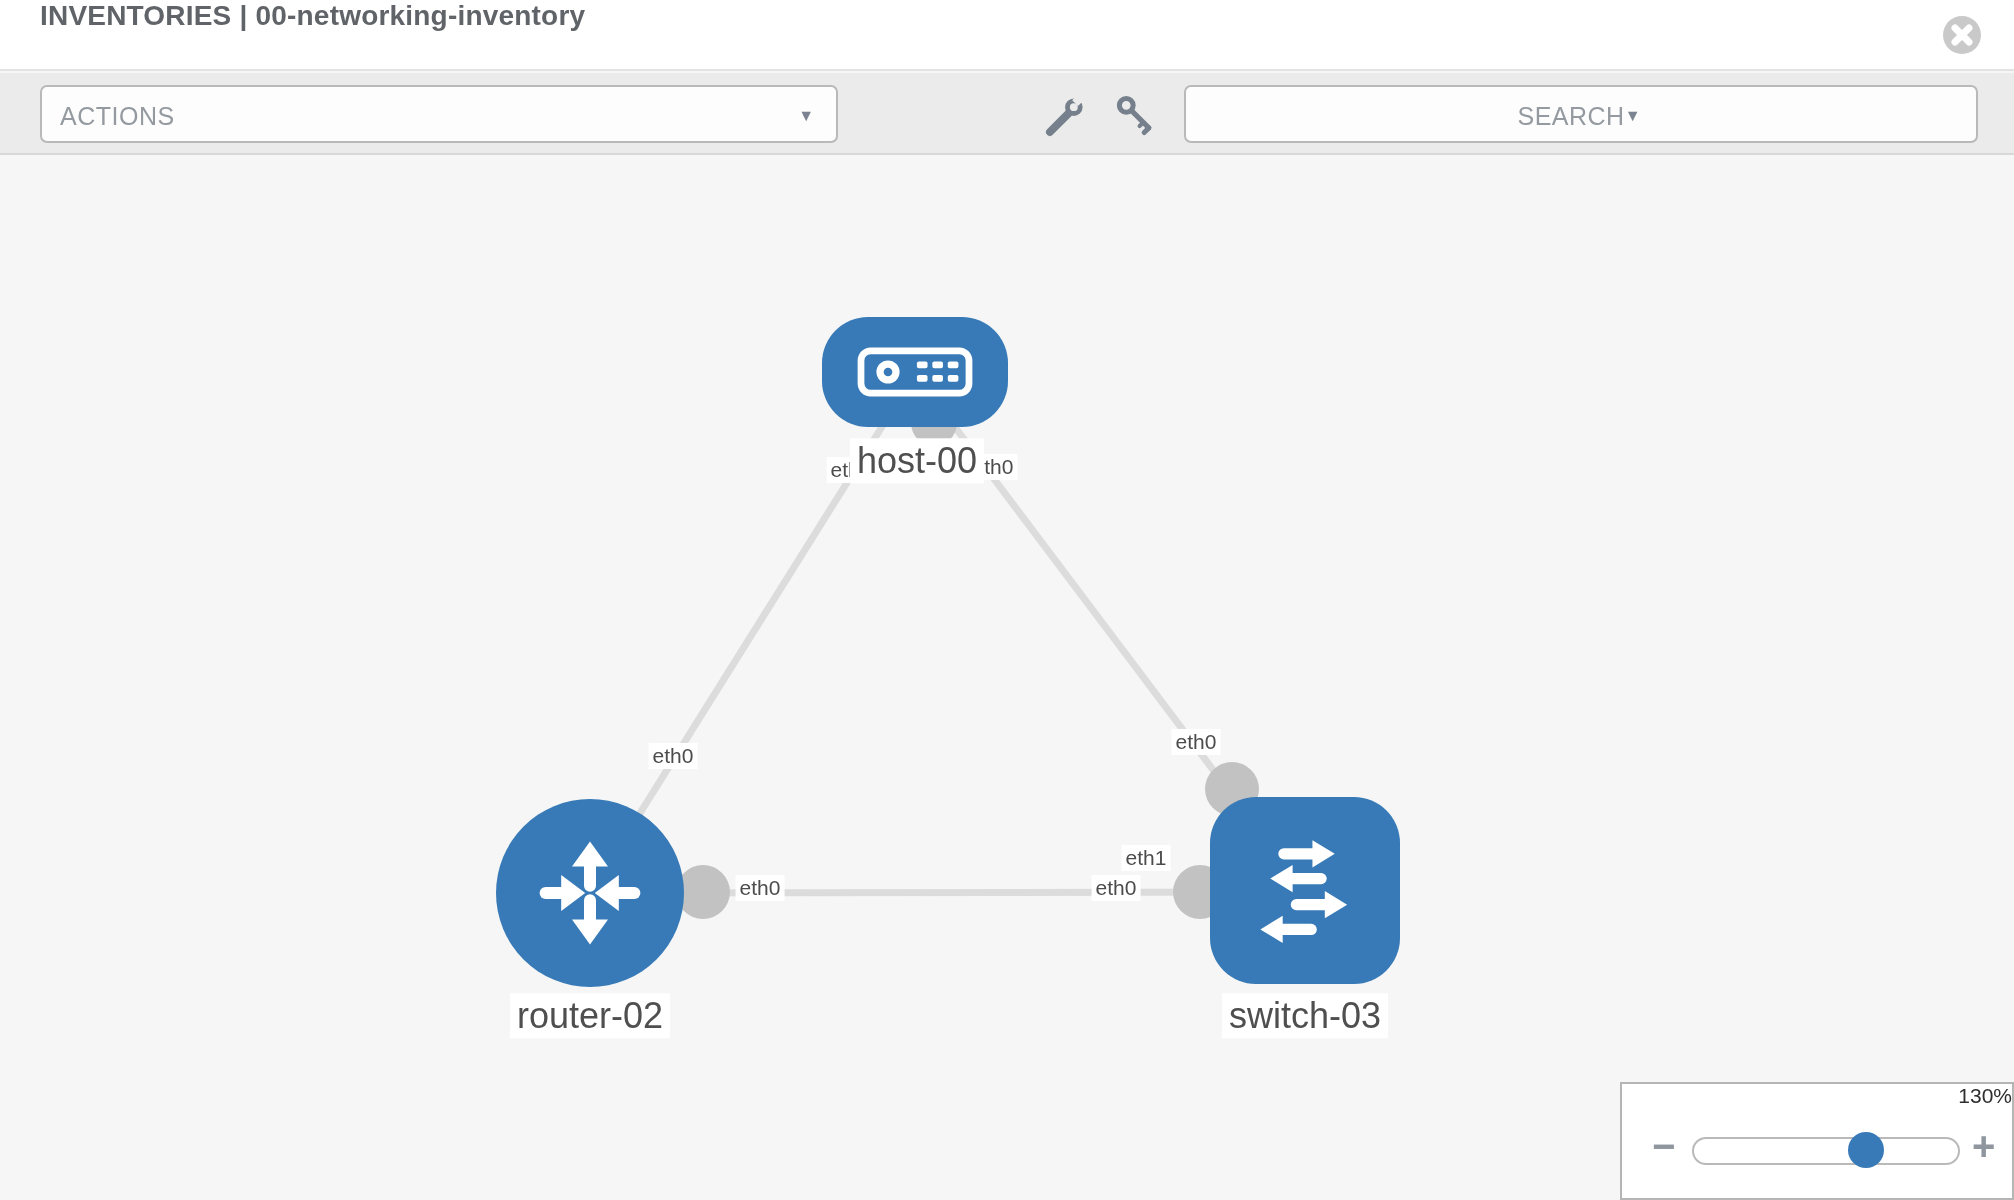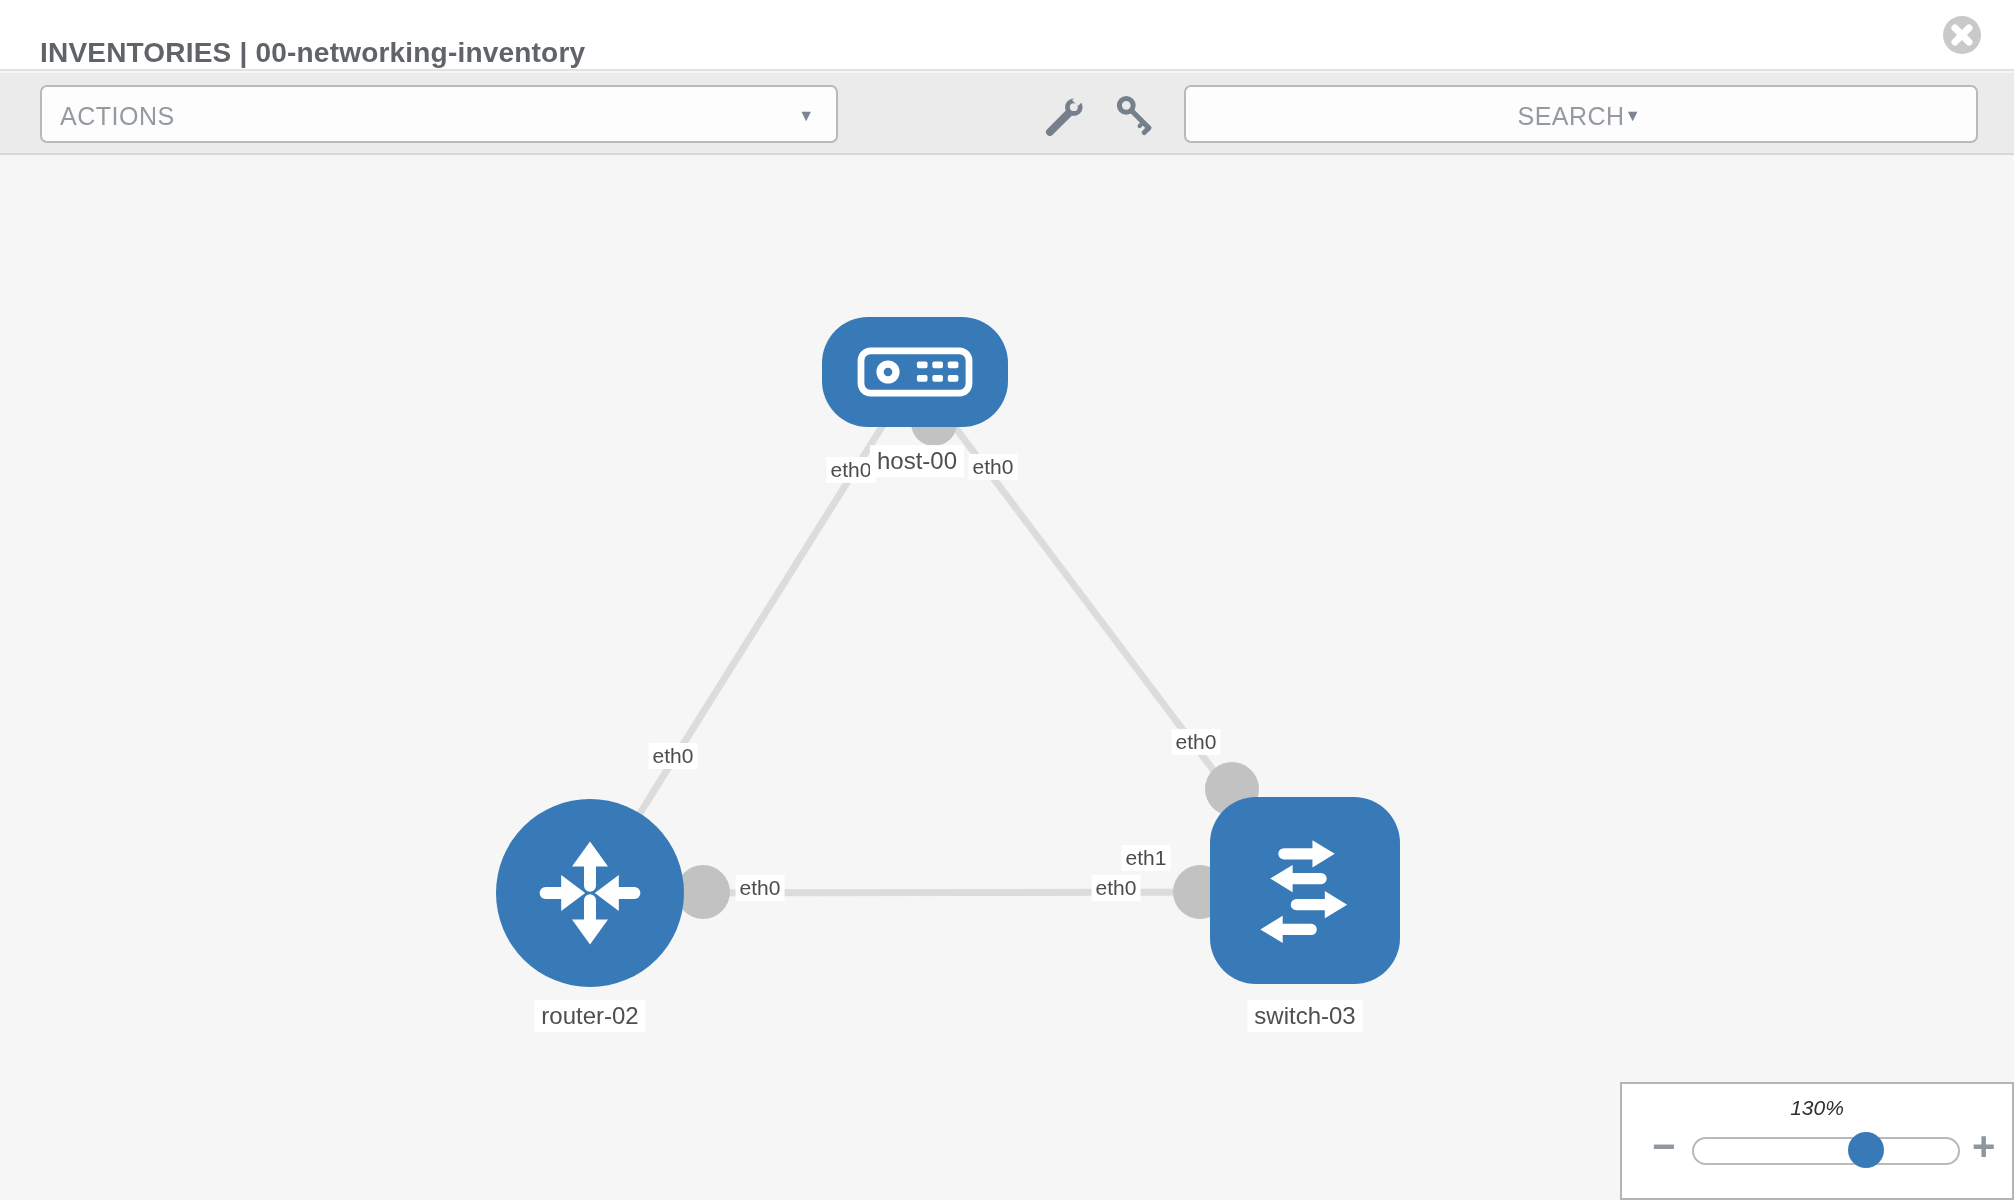--- a/index.html
+++ b/index.html
@@ -3,21 +3,21 @@
 <meta charset="utf-8">
 <style>
   * { margin:0; padding:0; box-sizing:border-box; }
   html,body { width:2014px; height:1200px; overflow:hidden; }
   body { font-family:"Liberation Sans","DejaVu Sans",sans-serif; background:#f6f6f6; }
   .app { position:relative; width:2014px; height:1200px; }
 
   
   .hdr { position:absolute; left:0; top:0; width:2014px; height:71px;
          background:#ffffff; border-bottom:2px solid #e2e2e2;
-         display:flex; align-items:flex-end; }
+         display:flex; align-items:flex-start; }
   .hdr h1 { margin-left:40px; font-size:28px; font-weight:700; color:#606468; letter-spacing:.2px; }
   .close-btn { position:absolute; right:32px; top:15px; width:40px; height:40px; cursor:pointer; }
 
   
   .tbar { position:absolute; left:0; top:73px; width:2014px; height:82px;
           background:#ebebeb; border-bottom:2px solid #d8d8d8; }
   .selectbox { position:absolute; top:12px; height:58px; background:#fdfdfd;
                border:2px solid #b9b9b9; border-radius:7px;
                display:flex; align-items:center; justify-content:space-between;
                padding:4px 22px 0 18px; cursor:pointer; }
@@ -34,26 +34,26 @@
   .linklayer { position:absolute; left:0; top:0; width:2014px; height:1043px; }
 
   .node { position:absolute; background:#377ab7; display:flex; align-items:center; justify-content:center; cursor:pointer; }
   .node-host   { left:822px;  top:160px; width:186px; height:110px; border-radius:46px; }
   .node-router { left:496px;  top:642px; width:188px; height:188px; border-radius:50%; }
   .node-switch { left:1210px; top:640px; width:190px; height:187px; border-radius:46px; }
 
   .chip { position:absolute; transform:translate(-50%,-50%); background:#ffffff;
           color:#4c4c4c; white-space:nowrap; text-align:center; }
   .iface { font-size:21px; padding:1px 4px; line-height:1.15; }
-  .nname { font-size:24px; padding:2px 7px; line-height:1.15; color:#4f4f4f; }
+  .nname { font-size:36px; padding:2px 7px; line-height:1.15; color:#4f4f4f; }
 
   
   .zoom-panel { position:absolute; left:1620px; top:925px; width:394px; height:118px;
                 background:#ffffff; border:2px solid #b5b5b5; }
-  .zoom-level { text-align:center; margin-top:12px; font-size:21px; color:#2f2f2f;font-style:italic; }
+  .zoom-level { text-align:right; font-size:21px; color:#2f2f2f; }
   .zoom-row { position:absolute; left:0; top:48px; width:100%; height:40px; }
   .zoom-minus, .zoom-plus { position:absolute; top:-6px; font-size:40px; font-weight:700; color:#8f969e; cursor:pointer; line-height:40px; }
   .zoom-minus { left:30px; }
   .zoom-plus  { left:350px; }
   .zoom-track { position:absolute; left:70px; top:5px; width:268px; height:28px;
                 border:2px solid #b9b9b9; border-radius:14px; background:#ffffff; cursor:pointer; }
   .zoom-thumb { position:absolute; left:154px; top:-7px; width:36px; height:36px;
                 border-radius:50%; background:#377ab7; cursor:grab; }
 </style>
 </head>

